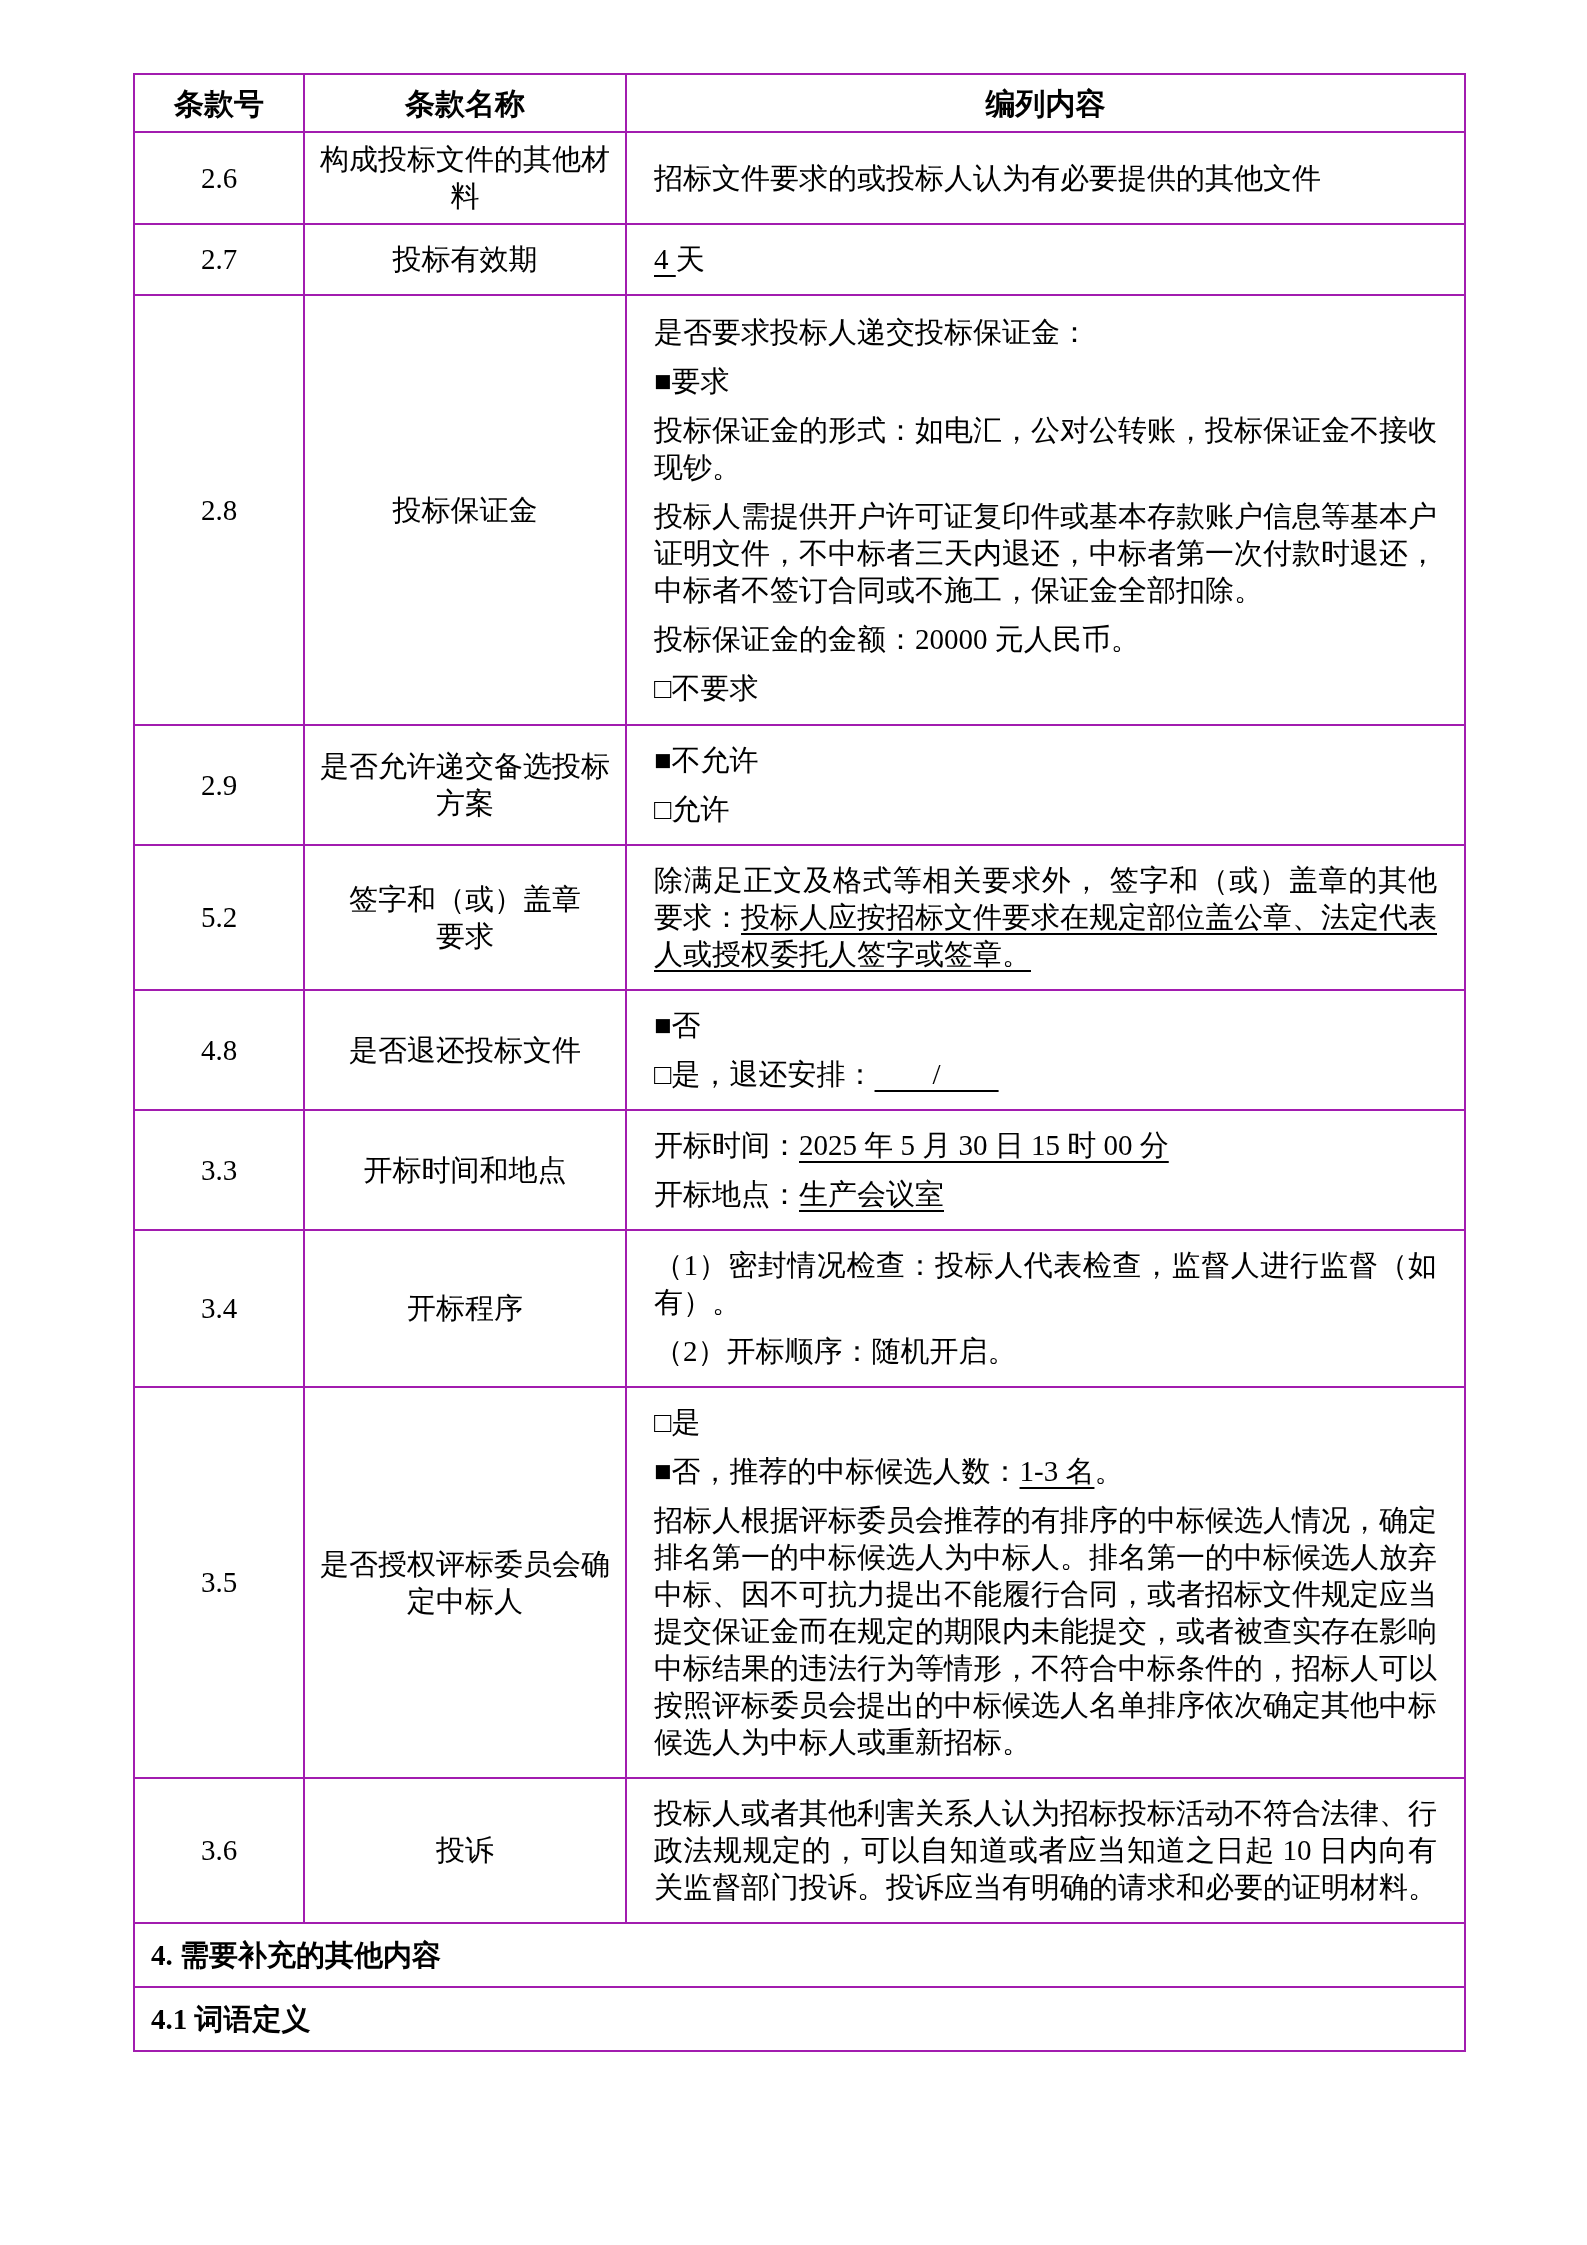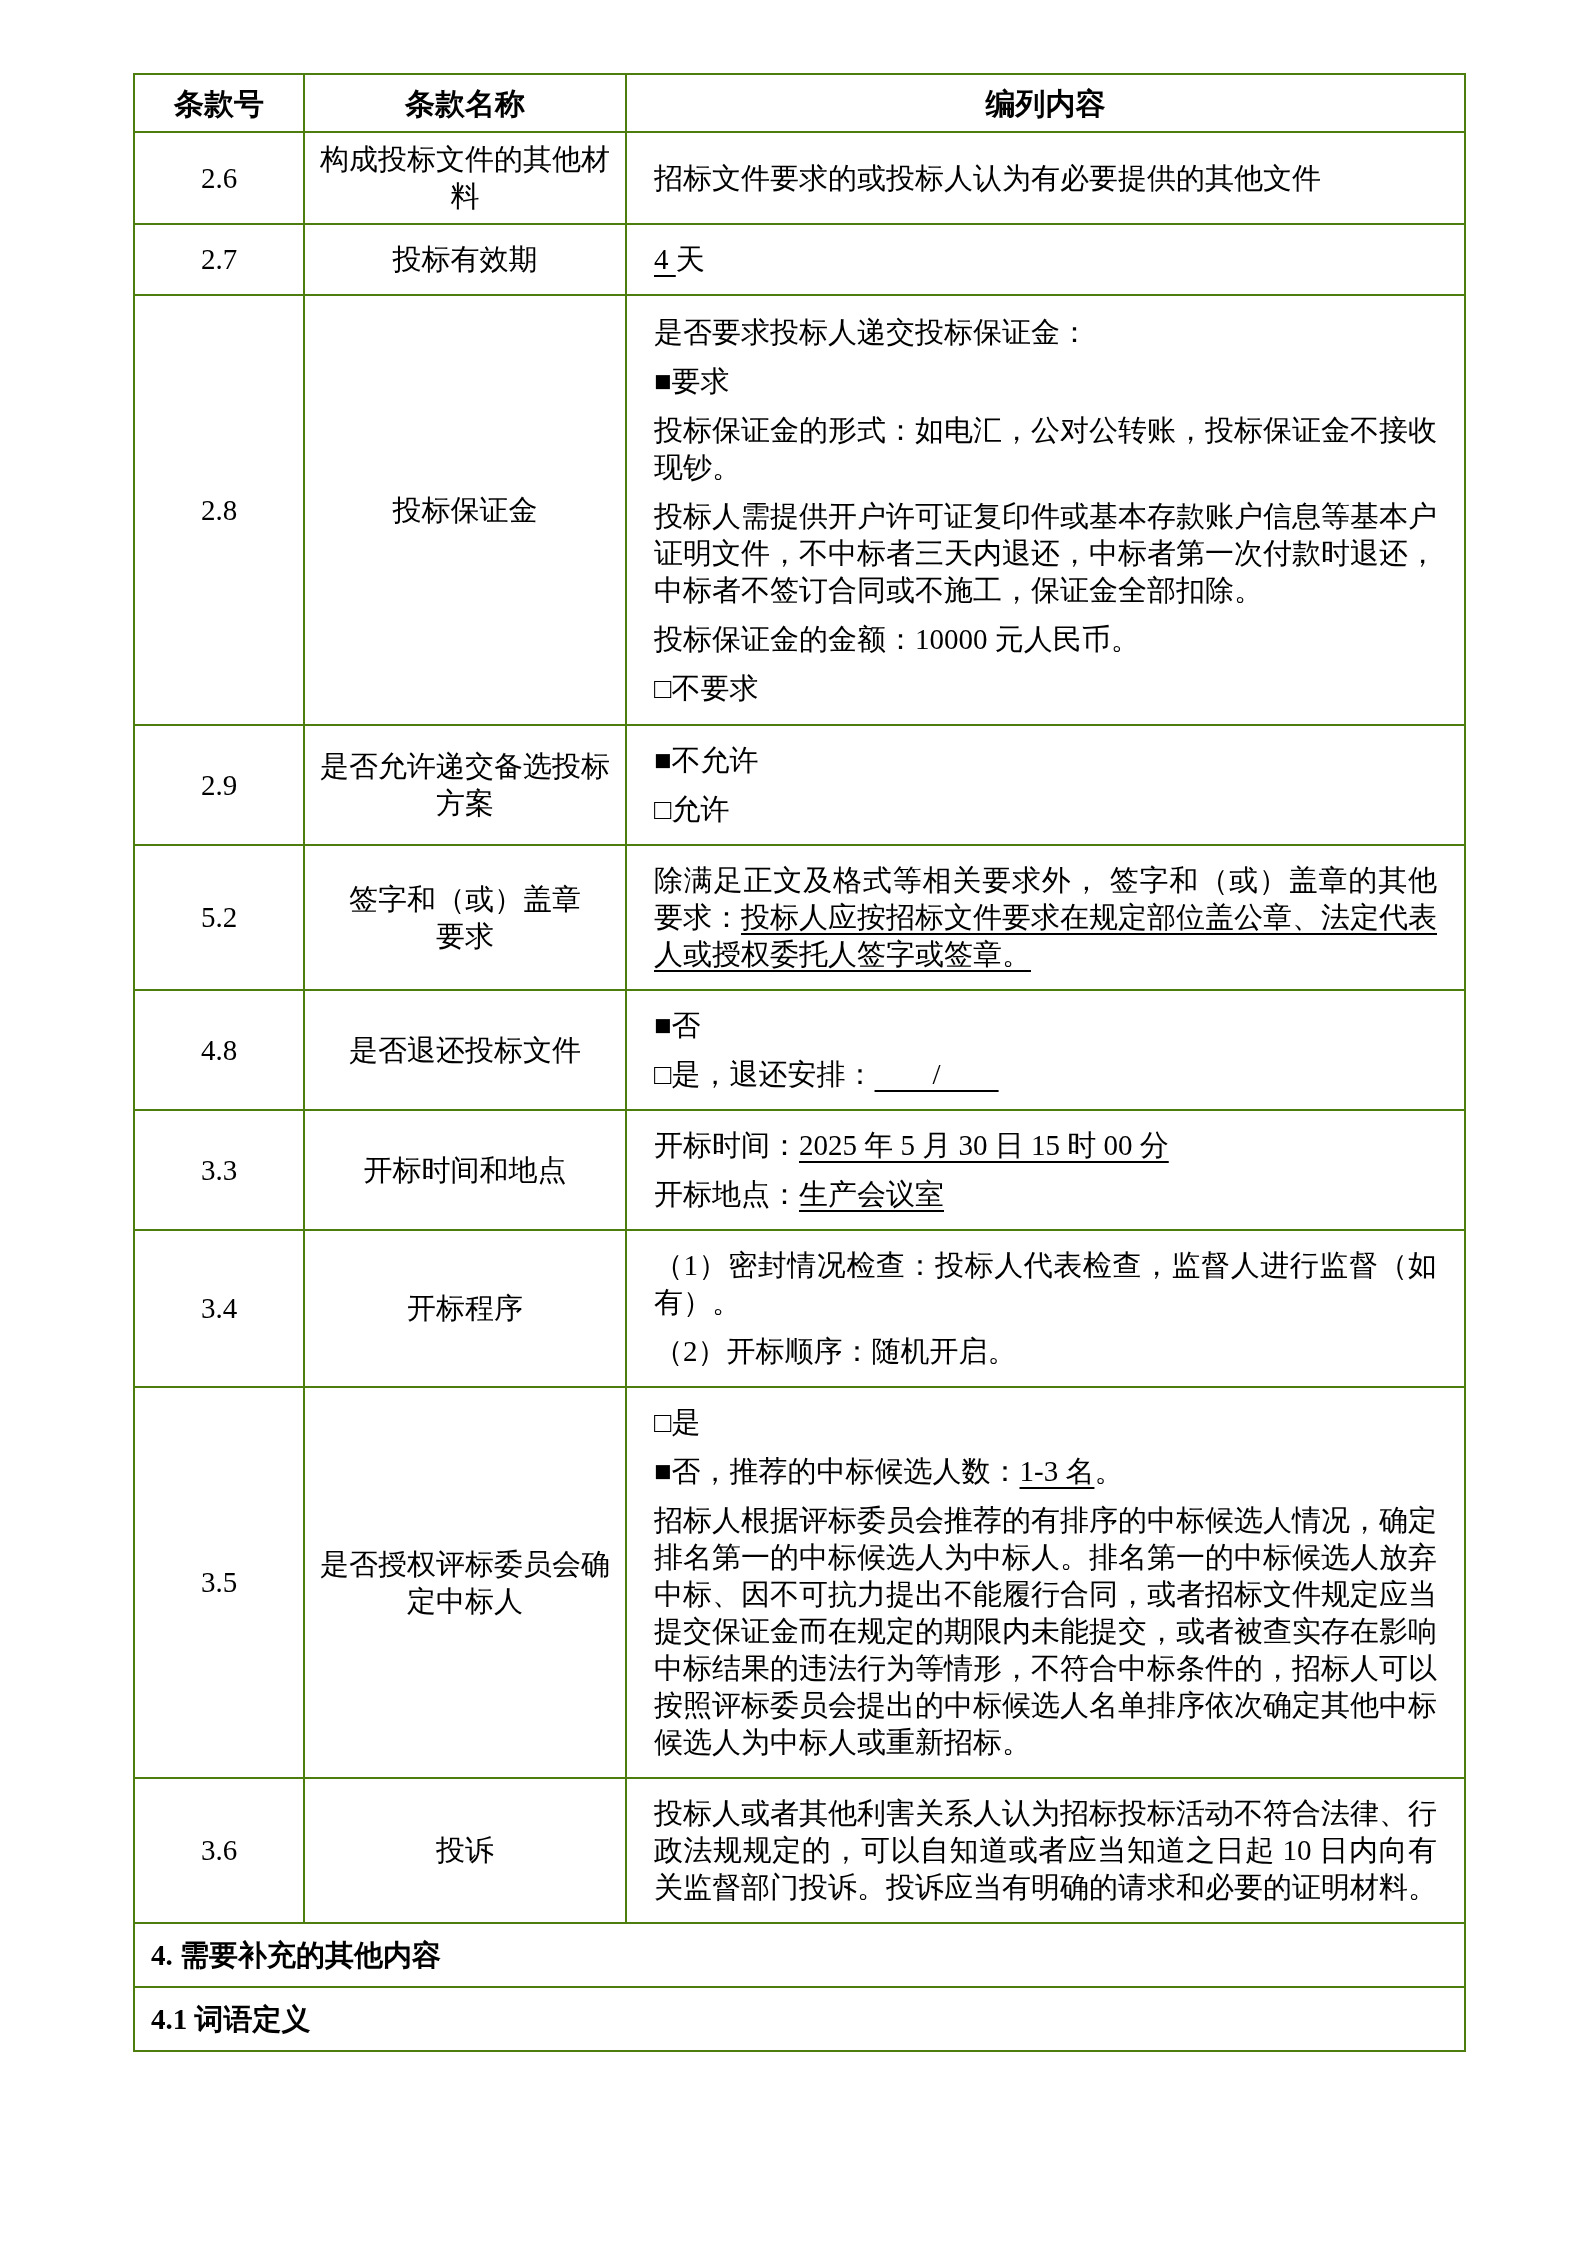--- a/index.html
+++ b/index.html
@@ -20,21 +20,21 @@
   table.clause-table {
     position: absolute;
     left: 133px;
     top: 73px;
     width: 1331px;
     border-collapse: collapse;
     table-layout: fixed;
   }
   table.clause-table th,
   table.clause-table td {
-    border: 2px solid #4d7c0f;
+    border: 2px solid #a21caf;
     vertical-align: middle;
     overflow: hidden;
   }
   th.hdr {
     font-weight: bold;
     font-size: 30px;
     text-align: center;
     padding: 4px;
   }
   td.no-cell {
@@ -101,21 +101,21 @@
       </tr>
 
       <tr style="height:430px">
         <td class="no-cell">2.8</td>
         <td class="name-cell">投标保证金</td>
         <td class="content-cell">
             <div class="rich-line"><span>是否要求投标人递交投标保证金：</span></div>
             <div class="rich-line"><span>■要求</span></div>
             <div class="rich-line"><span>投标保证金的形式：如电汇，公对公转账，投标保证金不接收现钞。</span></div>
             <div class="rich-line"><span>投标人需提供开户许可证复印件或基本存款账户信息等基本户证明文件，不中标者三天内退还，中标者第一次付款时退还，中标者不签订合同或不施工，保证金全部扣除。</span></div>
-            <div class="rich-line"><span>投标保证金的金额：10000 元人民币。</span></div>
+            <div class="rich-line"><span>投标保证金的金额：20000 元人民币。</span></div>
             <div class="rich-line"><span>□不要求</span></div>
           </td>
       </tr>
 
       <tr style="height:80px">
         <td class="no-cell">2.9</td>
         <td class="name-cell">是否允许递交备选投标
 方案</td>
         <td class="content-cell">
             <div class="rich-line"><span>■不允许</span></div>

